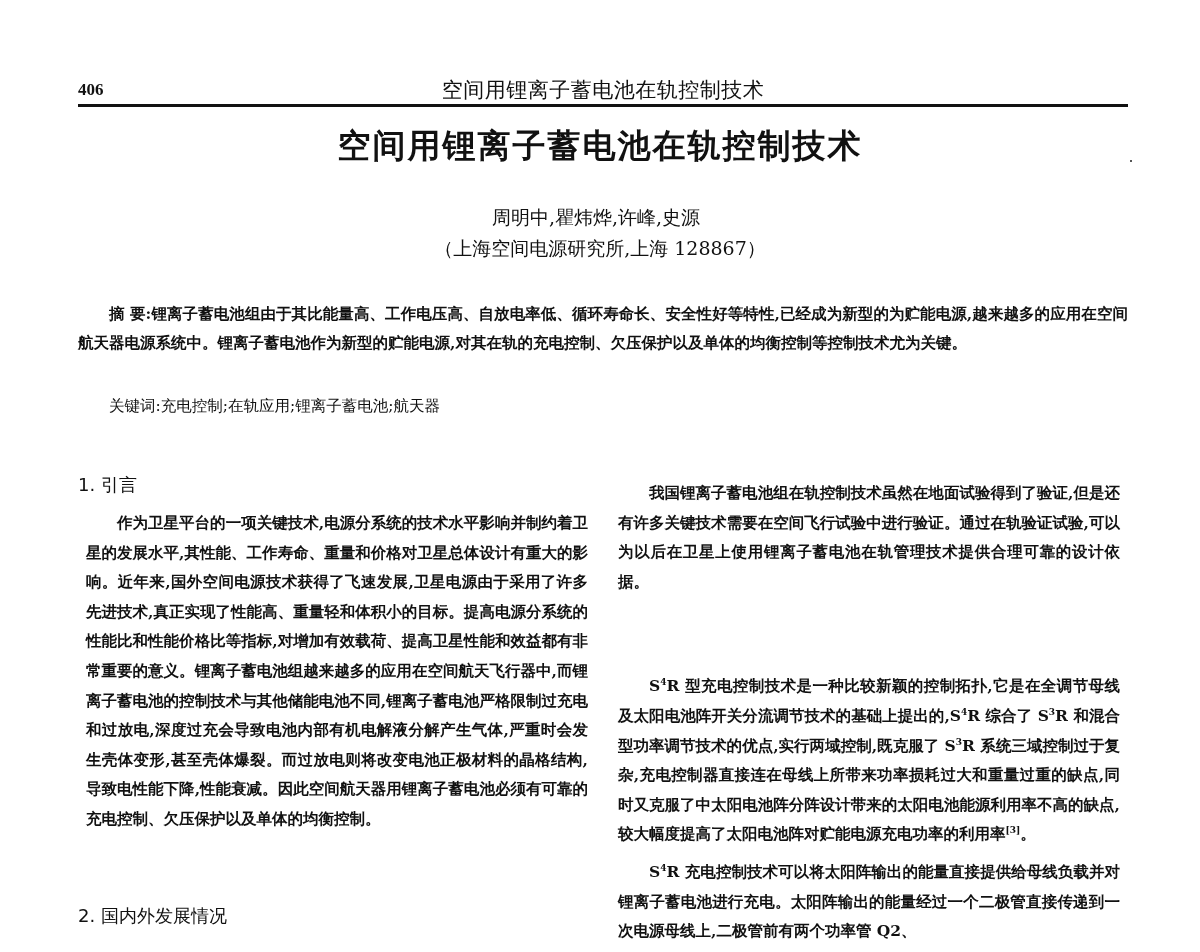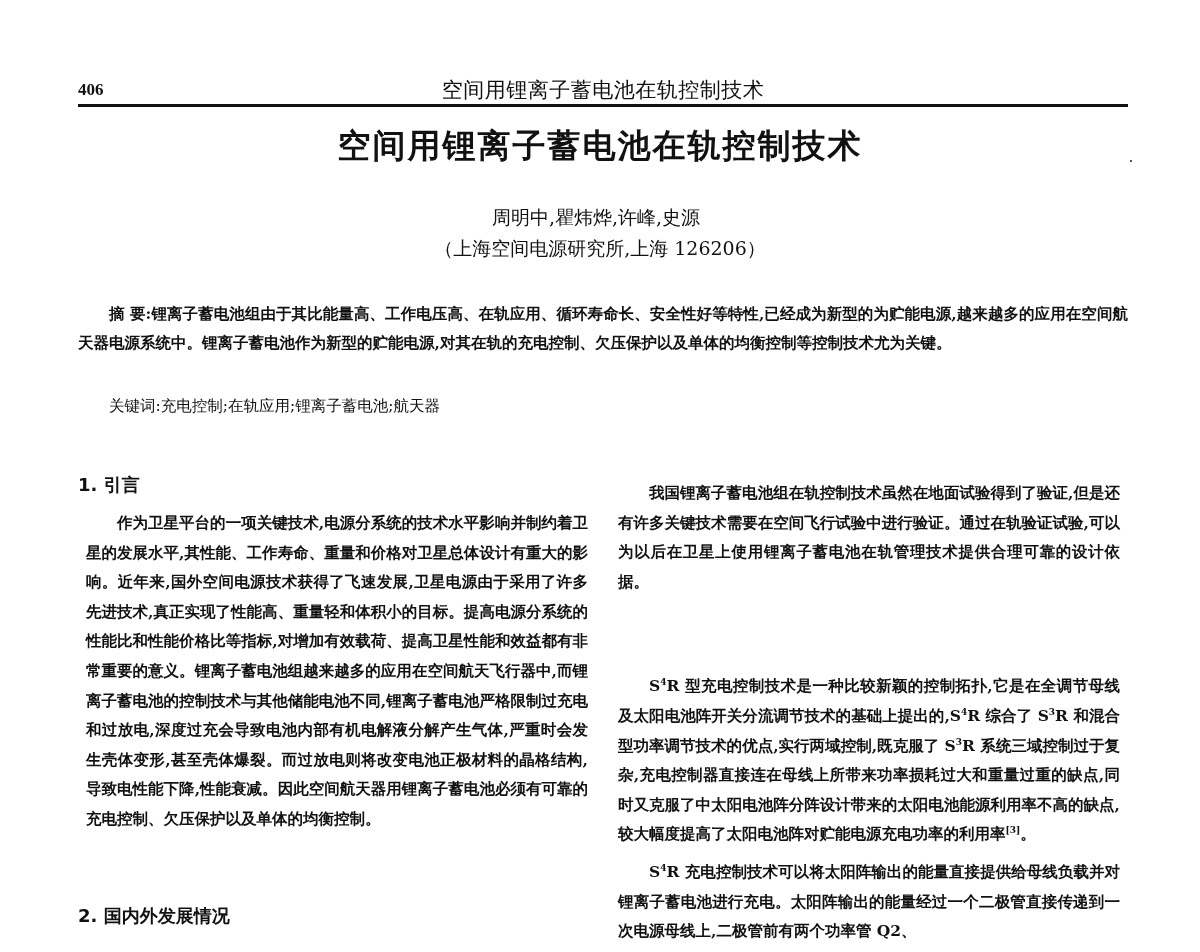--- a/index.html
+++ b/index.html
@@ -105,21 +105,21 @@
       top: 470px;
       width: 518px;
       font-size: 15.5px;
       line-height: 29.6px;
       font-weight: bold;
     }
     .col-left { left: 78px; }
     .col-right { left: 610px; }
     .section-heading {
       font-family: "DejaVu Sans", sans-serif;
-      font-weight: bold;
+      font-weight: normal;
       font-size: 18px;
       margin: 0;
       height: 30px;
       line-height: 30px;
     }
     .para {
       margin: 8px;
       text-indent: 2em;
       text-align: justify;
     }
@@ -144,23 +144,23 @@
 
 <div class="page-header">
   <span class="page-number">406</span>
   <div class="running-title">空间用锂离子蓄电池在轨控制技术</div>
 </div>
 <div class="header-rule"></div>
 <div class="dot-mark"></div>
 
 <h1 class="paper-title" style="margin:0;">空间用锂离子蓄电池在轨控制技术</h1>
 <div class="authors">周明中,瞿炜烨,许峰,史源</div>
-<div class="affiliation">（上海空间电源研究所,上海  126206）</div>
+<div class="affiliation">（上海空间电源研究所,上海  128867）</div>
 
-<p class="abstract"><span class="abstract-label">摘  要:</span><span>锂离子蓄电池组由于其比能量高、工作电压高、在轨应用、循环寿命长、安全性好等特性,已经成为新型的为贮能电源,越来越多的应用在空间航天器电源系统中。锂离子蓄电池作为新型的贮能电源,对其在轨的充电控制、欠压保护以及单体的均衡控制等控制技术尤为关键。</span></p>
+<p class="abstract"><span class="abstract-label">摘  要:</span><span>锂离子蓄电池组由于其比能量高、工作电压高、自放电率低、循环寿命长、安全性好等特性,已经成为新型的为贮能电源,越来越多的应用在空间航天器电源系统中。锂离子蓄电池作为新型的贮能电源,对其在轨的充电控制、欠压保护以及单体的均衡控制等控制技术尤为关键。</span></p>
 
 <p class="keywords"><span>关键词:</span><span>充电控制;在轨应用;锂离子蓄电池;航天器</span></p>
 
 <div class="column col-left">
   <h2 class="section-heading">1. 引言</h2>
   <p class="para">作为卫星平台的一项关键技术,电源分系统的技术水平影响并制约着卫星的发展水平,其性能、工作寿命、重量和价格对卫星总体设计有重大的影响。近年来,国外空间电源技术获得了飞速发展,卫星电源由于采用了许多先进技术,真正实现了性能高、重量轻和体积小的目标。提高电源分系统的性能比和性能价格比等指标,对增加有效载荷、提高卫星性能和效益都有非常重要的意义。锂离子蓄电池组越来越多的应用在空间航天飞行器中,而锂离子蓄电池的控制技术与其他储能电池不同,锂离子蓄电池严格限制过充电和过放电,深度过充会导致电池内部有机电解液分解产生气体,严重时会发生壳体变形,甚至壳体爆裂。而过放电则将改变电池正极材料的晶格结构,导致电性能下降,性能衰减。因此空间航天器用锂离子蓄电池必须有可靠的充电控制、欠压保护以及单体的均衡控制。</p>
   <div class="gap"></div>
   <h2 class="section-heading">2. 国内外发展情况</h2>
 </div>
 

